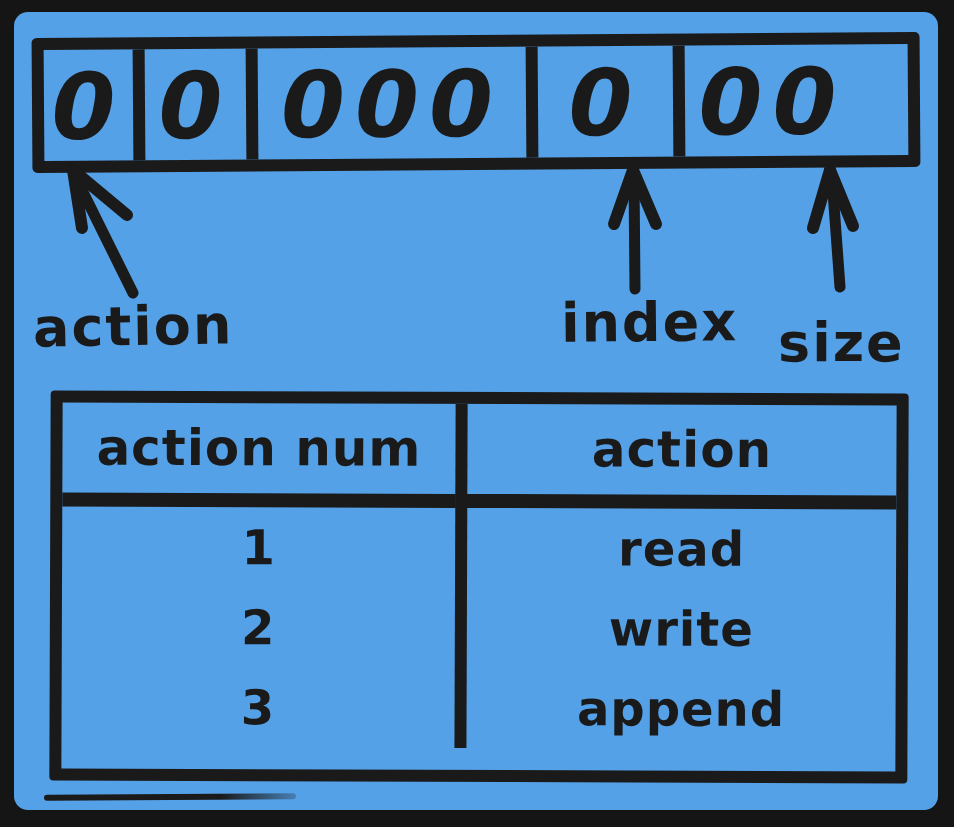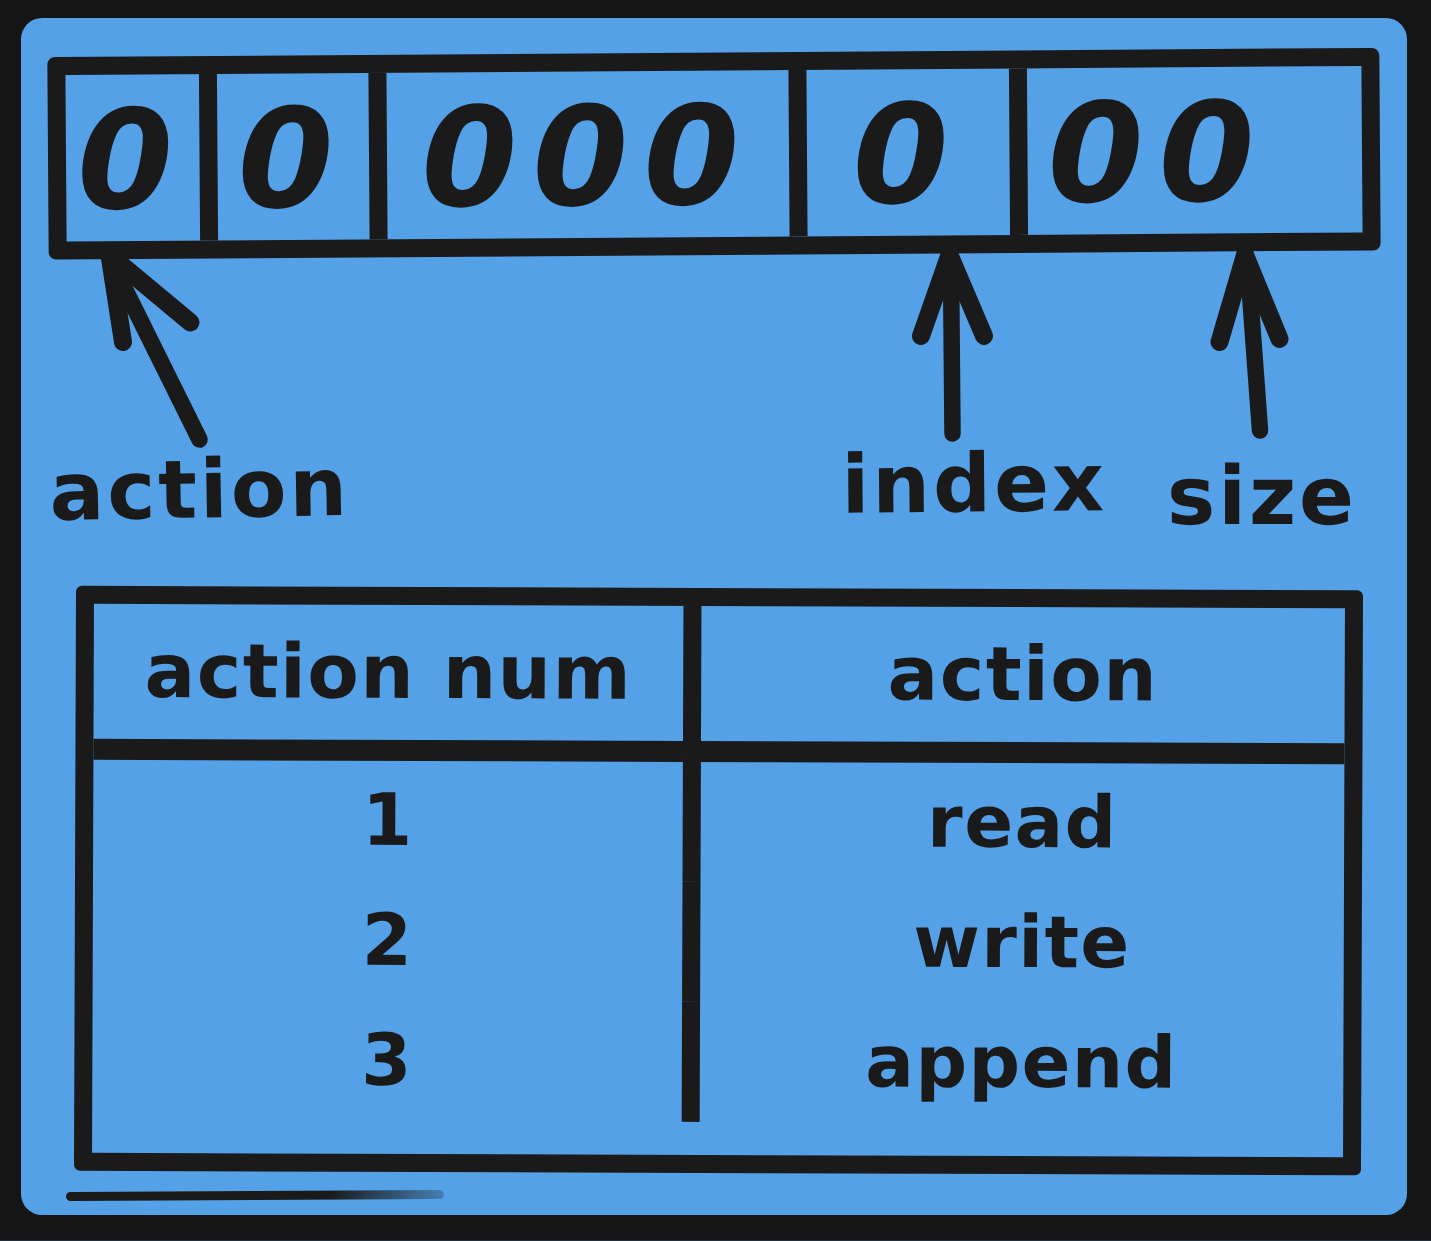--- a/index.html
+++ b/index.html
@@ -30,21 +30,21 @@
   
   .arrows{position:absolute;left:0;top:0;width:924px;height:798px;pointer-events:none;}
   .arrows path{stroke:#1a1a1a;fill:none;stroke-linecap:round;}
   
   .label{
     position:absolute;font-weight:700;font-size:54px;letter-spacing:2px;
     line-height:1;white-space:nowrap;
   }
   .label-action{left:19px;top:288px;transform:rotate(-1deg);}
   .label-index{left:547px;top:284px;transform:rotate(-0.5deg);}
-  .label-size{left:764px;top:292px;}
+  .label-size{left:764px;top:304px;}
   
   .atable{
     position:absolute;left:36px;top:380px;width:858px;height:390px;
     border:12px solid #1a1a1a;border-radius:4px;box-sizing:border-box;
     display:grid;grid-template-columns:393px 441px;
     grid-template-rows:104px 80px 80px 80px;
     transform:rotate(0.2deg);
   }
   .atable .colR{border-left:12px solid #1a1a1a;box-sizing:border-box;}
   .atable .th{

